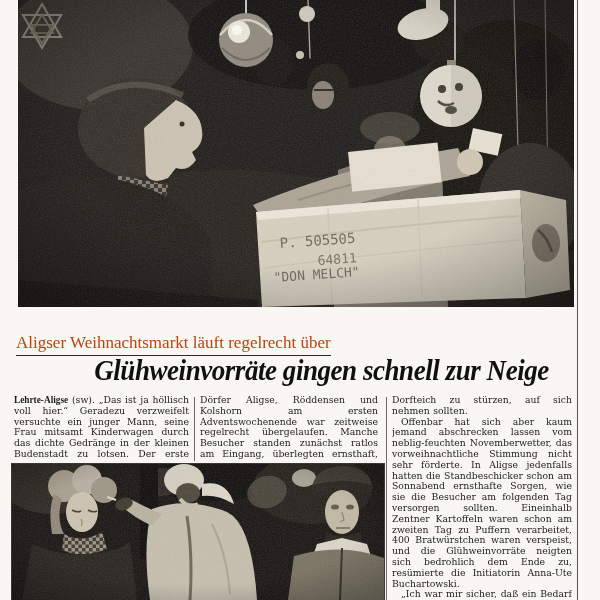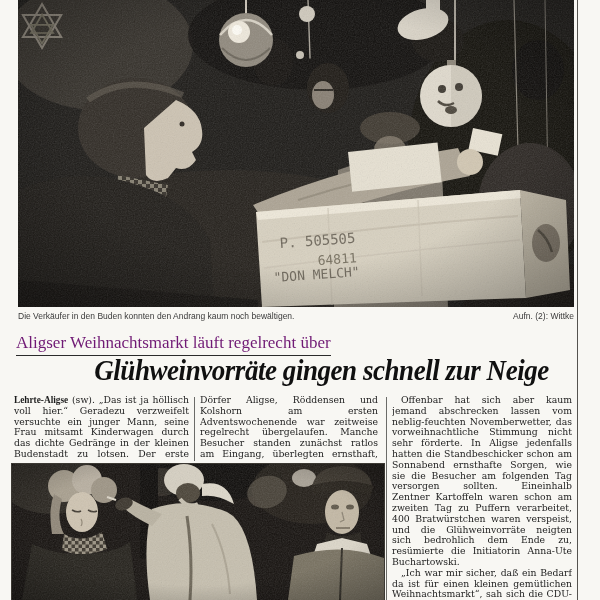--- a/index.html
+++ b/index.html
@@ -8,21 +8,21 @@
         font-family:"DejaVu Serif",serif;color:#1d1d1d;}
   .photo{position:absolute;overflow:hidden;}
   .photo svg{display:block;}
   .top-photo{left:18px;top:0;width:556px;height:307px;}
   .bottom-photo{left:12px;top:464px;width:372px;height:136px;outline:1px solid #3c3933;}
   .caption-row{position:absolute;left:18px;top:311px;width:556px;display:flex;
                justify-content:space-between;align-items:baseline;
                font-family:"Liberation Sans","DejaVu Sans",sans-serif;font-size:8.5px;
                line-height:10px;color:#3a3a3a;}
   .kicker{position:absolute;left:16px;top:333px;font-family:"Liberation Serif","DejaVu Serif",serif;
-          font-size:17px;color:#701a75;}
+          font-size:17px;color:#c2410c;}
   .kicker-text{display:inline-block;border-bottom:1.5px solid #2b2b2b;padding-bottom:2px;}
   .headline{position:absolute;left:14px;top:352px;width:560px;margin:0;display:flex;
             justify-content:flex-end;font-family:"Liberation Serif","DejaVu Serif",serif;
             font-style:italic;font-weight:bold;font-size:30px;line-height:36px;color:#101010;}
   .headline-text{display:inline-block;transform:scaleX(0.9);transform-origin:center;
                  white-space:nowrap;letter-spacing:-0.5px;}
   .col{position:absolute;top:395px;text-align:justify;font-size:9.3px;line-height:10.8px;
        color:#1d1d1d;overflow:hidden;hyphens:auto;-webkit-hyphens:auto;word-spacing:0.5px;}
   .col p{margin:0;}
   .col p.indent{text-indent:9px;}
@@ -160,42 +160,39 @@
         <text x="300" y="265" font-family="DejaVu Sans Mono, monospace" font-size="13" fill="#77705f" transform="rotate(-4 300 265)">64811</text>
         <text x="256" y="282" font-family="DejaVu Sans Mono, monospace" font-size="13" fill="#6e675a" transform="rotate(-4 256 282)">"DON MELCH"</text>
       </g>
 
       <path d="M0,280 L240,300 L240,307 L0,307 Z" fill="#15120f"></path>
       <rect width="556" height="307" filter="url(#grain1)" opacity="0.2"></rect>
       <rect width="556" height="307" fill="url(#vig1)"></rect>
     </svg>
   </div>
 
-  <div class="caption-row">
-    <span>Die Verkäufer in den Buden konnten den Andrang kaum noch bewältigen.</span>
-    <span>Aufn. (2): Wittke</span>
-  </div>
 
   <div class="kicker">
     <span class="kicker-text">Aligser Weihnachtsmarkt läuft regelrecht über</span>
   </div>
 
   <h1 class="headline">
     <span class="headline-text">Glühweinvorräte gingen schnell zur Neige</span>
   </h1>
 
   <div class="col col1">
     <p class="bp"><b class="lead">Lehrte-Aligse</b><span> (sw). „Das ist ja höllisch voll hier.“ Geradezu verzweifelt versuchte ein junger Mann, seine Frau mitsamt Kinderwagen durch das dichte Gedränge in der kleinen Budenstadt zu lotsen. Der erste gemeinsame Weihnachtsmarkt der</span></p>
   </div>
   <div class="vrule vrule-1"></div>
   <div class="col col2">
     <p>Dörfer Aligse, Röddensen und Kolshorn am ersten Adventswochenende war zeitweise regelrecht übergelaufen. Manche Besucher standen zunächst ratlos am Eingang, überlegten ernsthaft, ob sie das Wagnis, sich ins Getümmel am Aligser</p>
   </div>
   <div class="vrule vrule-2"></div>
   <div class="col col3">
+    <p>Dorfteich zu stürzen, auf sich nehmen sollten.</p>
     <p class="indent">Offenbar hat sich aber kaum jemand abschrecken lassen vom neblig-feuchten Novemberwetter, das vorweihnachtliche Stimmung nicht sehr förderte. In Aligse jedenfalls hatten die Standbeschicker schon am Sonnabend ernsthafte Sorgen, wie sie die Besucher am folgenden Tag versorgen sollten. Eineinhalb Zentner Kartoffeln waren schon am zweiten Tag zu Puffern verarbeitet, 400 Bratwürstchen waren verspeist, und die Glühweinvorräte neigten sich bedrohlich dem Ende zu, resümierte die Initiatorin Anna-Ute Buchartowski.</p>
     <p class="indent">„Ich war mir sicher, daß ein Bedarf da ist für einen kleinen gemütlichen Weihnachtsmarkt“, sah sich die CDU-Ratsherrin in ihrem Optimismus bestätigt. Gemeinsam mit etwa 100 Männern und</p>
   </div>
 
   <div class="photo bottom-photo">
     <svg width="372" height="136" viewBox="0 0 372 136" preserveAspectRatio="none">
       <defs>
         <filter id="grain2" x="0" y="0" width="100%" height="100%">
           <feTurbulence type="fractalNoise" baseFrequency="0.85" numOctaves="2"></feTurbulence>
           <feColorMatrix type="saturate" values="0"></feColorMatrix>

